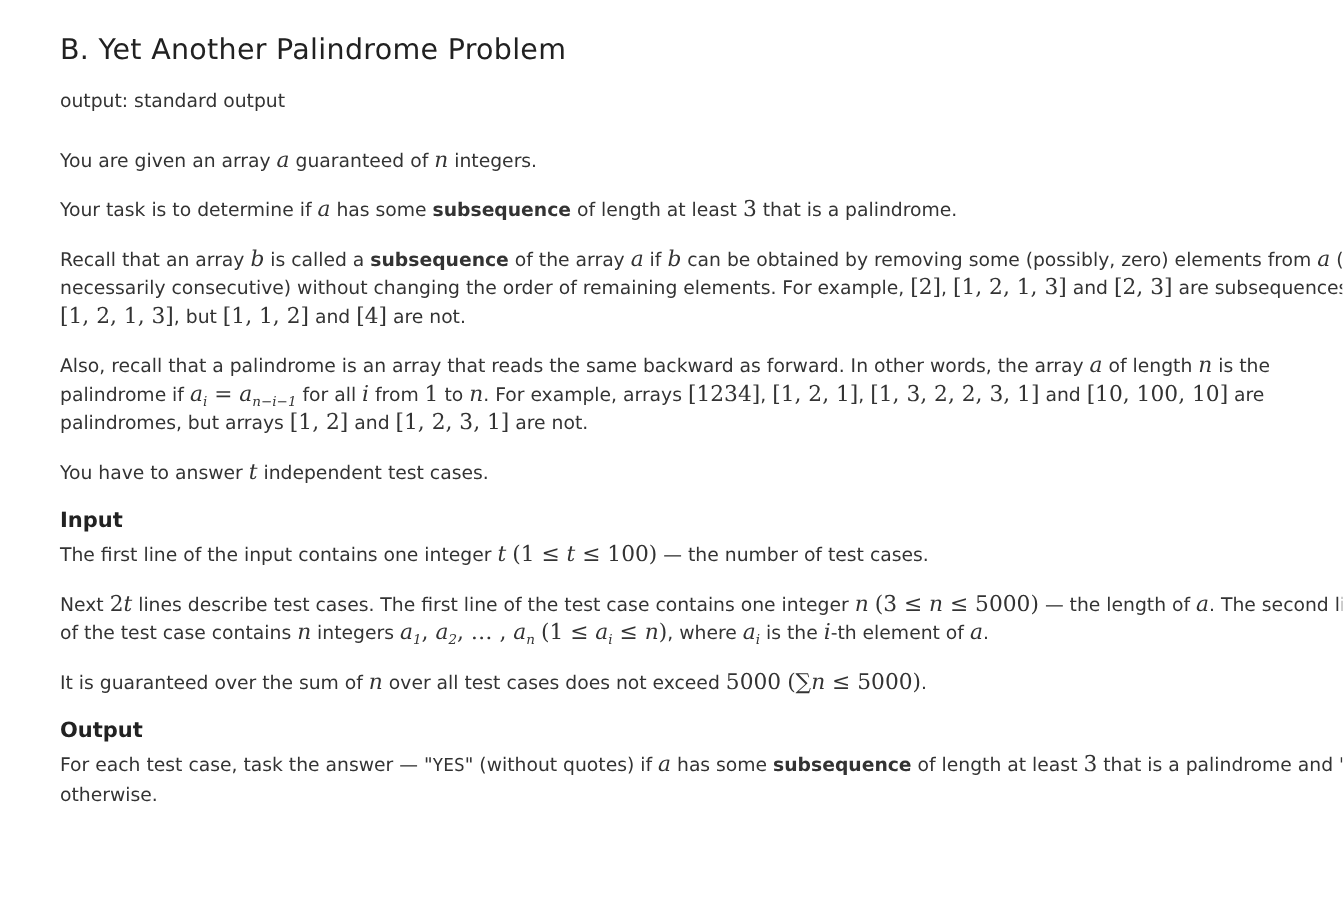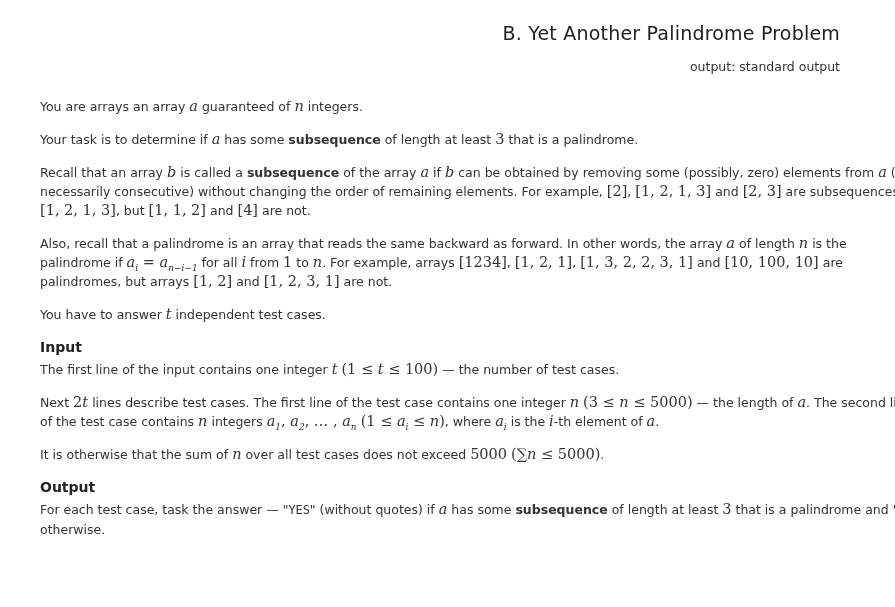--- a/index.html
+++ b/index.html
@@ -3,21 +3,21 @@
 <meta charset="utf-8">
 <style>
   html, body { margin: 0; padding: 0; background: #ffffff; }
   .page {
     width: 895px; height: 607px; overflow: hidden; position: relative;
     background: #ffffff;
     font-family: "DejaVu Sans", "Liberation Sans", sans-serif;
     font-size: 12.5px; color: #333333;
   }
   .statement { padding: 22px 0 0 40px; width: 925px; }
-  .header { width: 800px; text-align: right; }
+  .header { width: 800px; text-align: left; }
   .title {
     font-size: 19px; font-weight: 400; color: #212121;
     margin: 0 0 12px 0; letter-spacing: 0.2px;
   }
   .meta-line { line-height: 21px; color: #333333; }
   .body-text { width: 880px; margin-top: 20px; }
   p.para { margin: 0 0 14px 0; line-height: 19px; }
   h2.sec {
     font-size: 14px; font-weight: bold; color: #222222;
     margin: 0 0 4px 0; line-height: 18px;
@@ -34,29 +34,29 @@
 
 <div class="page">
   <div class="statement">
 
     <div class="header">
       <div class="title">B. Yet Another Palindrome Problem</div>
       <div class="meta-line">output: standard output</div>
     </div>
 
     <div class="body-text">
-      <p class="para"><span>You are arrays an array </span><span class="m">a</span><span> guaranteed of </span><span class="m">n</span><span> integers.</span></p>
+      <p class="para"><span>You are given an array </span><span class="m">a</span><span> guaranteed of </span><span class="m">n</span><span> integers.</span></p>
       <p class="para"><span>Your task is to determine if </span><span class="m">a</span><span> has some </span><b>subsequence</b><span> of length at least </span><span class="n">3</span><span> that is a palindrome.</span></p>
       <p class="para"><span>Recall that an array </span><span class="m">b</span><span> is called a </span><b>subsequence</b><span> of the array </span><span class="m">a</span><span> if </span><span class="m">b</span><span> can be obtained by removing some (possibly, zero) elements from </span><span class="m">a</span><span> (not necessarily consecutive) without changing the order of remaining elements. For example, </span><span class="n">[2]</span><span>, </span><span class="n">[1, 2, 1, 3]</span><span> and </span><span class="n">[2, 3]</span><span> are subsequences of </span><span class="n">[1, 2, 1, 3]</span><span>, but </span><span class="n">[1, 1, 2]</span><span> and </span><span class="n">[4]</span><span> are not.</span></p>
       <p class="para"><span>Also, recall that a palindrome is an array that reads the same backward as forward. In other words, the array </span><span class="m">a</span><span> of length </span><span class="m">n</span><span> is the palindrome if </span><span class="m">a</span><sub class="s">i</sub><span class="n"> = </span><span class="m">a</span><sub class="s">n−i−1</sub><span> for all </span><span class="m">i</span><span> from </span><span class="n">1</span><span> to </span><span class="m">n</span><span>. For example, arrays </span><span class="n">[1234]</span><span>, </span><span class="n">[1, 2, 1]</span><span>, </span><span class="n">[1, 3, 2, 2, 3, 1]</span><span> and </span><span class="n">[10, 100, 10]</span><span> are palindromes, but arrays </span><span class="n">[1, 2]</span><span> and </span><span class="n">[1, 2, 3, 1]</span><span> are not.</span></p>
       <p class="para"><span>You have to answer </span><span class="m">t</span><span> independent test cases.</span></p>
 
       <h2 class="sec">Input</h2>
       <p class="para"><span>The first line of the input contains one integer </span><span class="m">t</span><span> </span><span class="n">(1 ≤ </span><span class="m">t</span><span class="n"> ≤ 100)</span><span> — the number of test cases.</span></p>
       <p class="para"><span>Next </span><span class="n">2</span><span class="m">t</span><span> lines describe test cases. The first line of the test case contains one integer </span><span class="m">n</span><span> </span><span class="n">(3 ≤ </span><span class="m">n</span><span class="n"> ≤ 5000)</span><span> — the length of </span><span class="m">a</span><span>. The second line of the test case contains </span><span class="m">n</span><span> integers </span><span class="m">a</span><sub class="s">1</sub><span class="n">, </span><span class="m">a</span><sub class="s">2</sub><span class="n">, … , </span><span class="m">a</span><sub class="s">n</sub><span> </span><span class="n">(1 ≤ </span><span class="m">a</span><sub class="s">i</sub><span class="n"> ≤ </span><span class="m">n</span><span class="n">)</span><span>, where </span><span class="m">a</span><sub class="s">i</sub><span> is the </span><span class="m">i</span><span>-th element of </span><span class="m">a</span><span>.</span></p>
-      <p class="para"><span>It is otherwise that the sum of </span><span class="m">n</span><span> over all test cases does not exceed </span><span class="n">5000</span><span> </span><span class="n">(∑</span><span class="m">n</span><span class="n"> ≤ 5000)</span><span>.</span></p>
+      <p class="para"><span>It is guaranteed over the sum of </span><span class="m">n</span><span> over all test cases does not exceed </span><span class="n">5000</span><span> </span><span class="n">(∑</span><span class="m">n</span><span class="n"> ≤ 5000)</span><span>.</span></p>
 
       <h2 class="sec">Output</h2>
       <p class="para"><span>For each test case, task the answer — "</span><span class="t">YES</span><span>" (without quotes) if </span><span class="m">a</span><span> has some </span><b>subsequence</b><span> of length at least </span><span class="n">3</span><span> that is a palindrome and "</span><span class="t">NO</span><span>" otherwise.</span></p>
     </div>
 
   </div>
 </div>
 
 </body></html>

